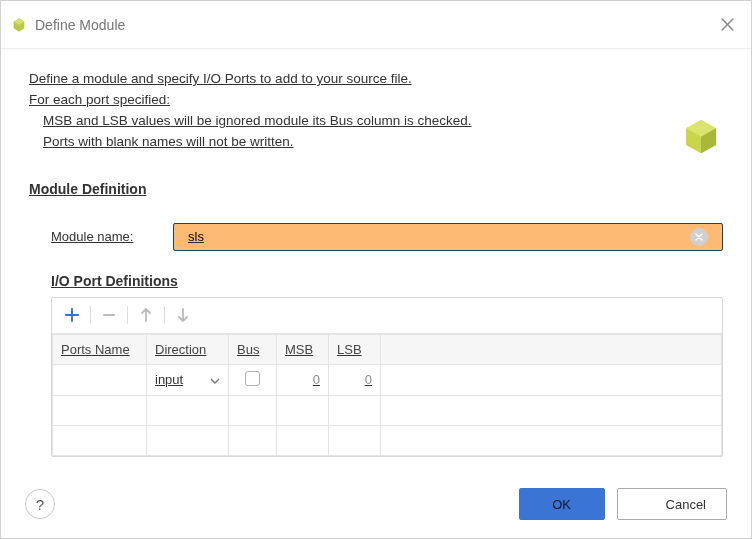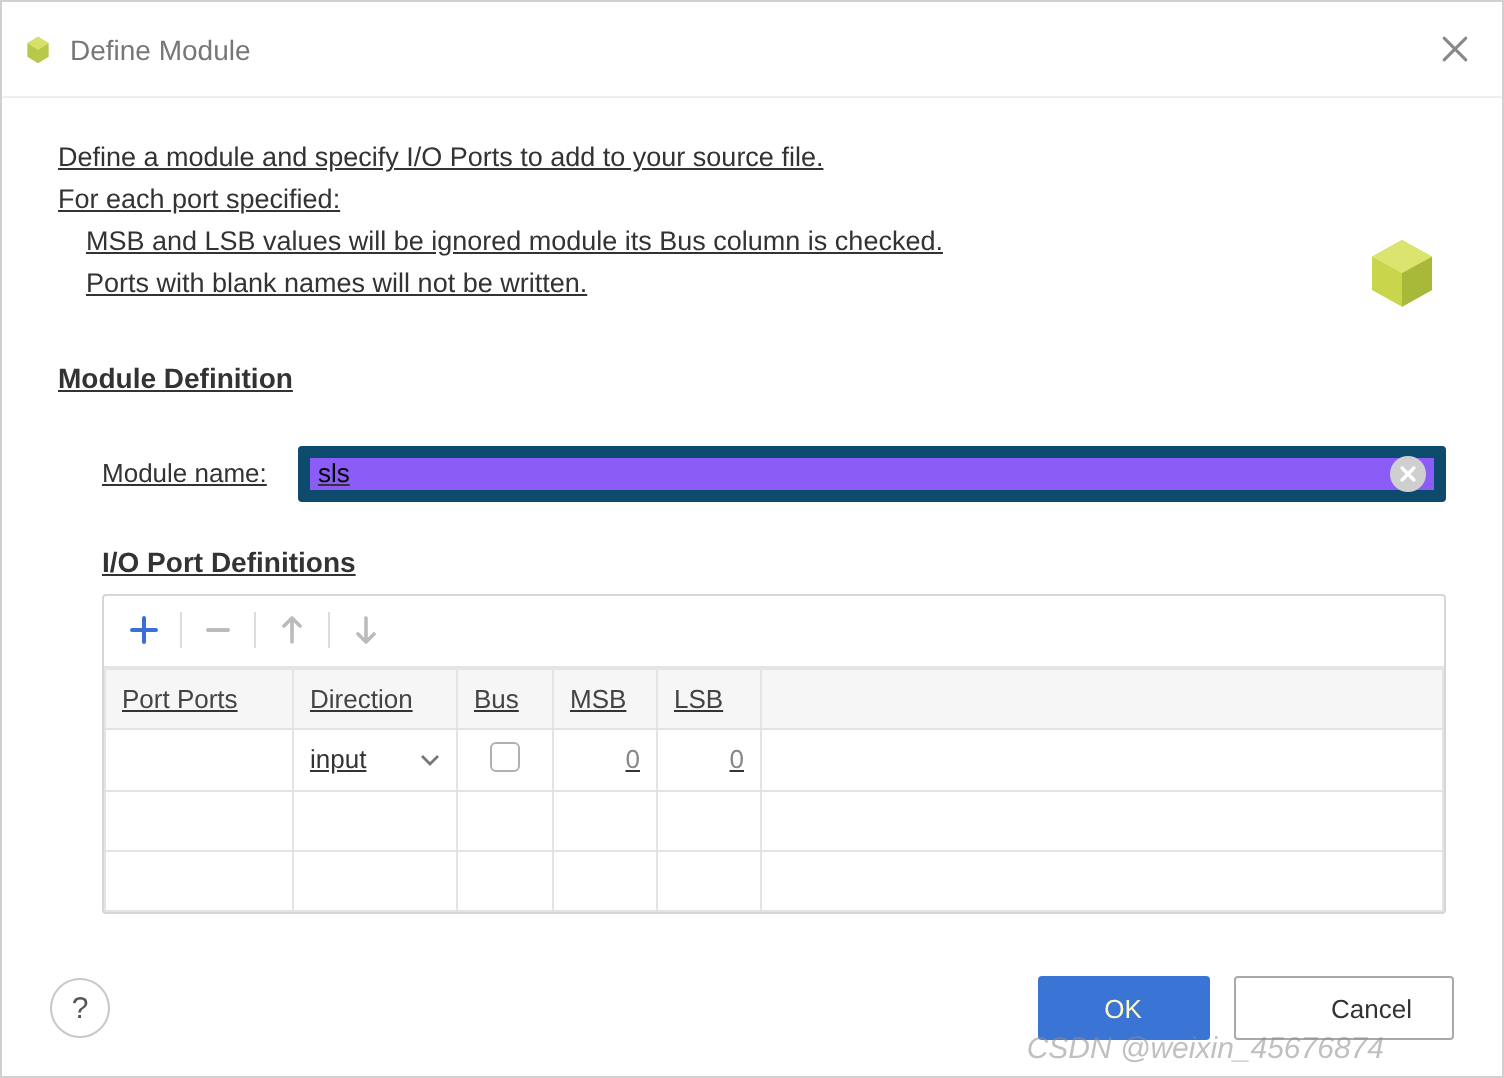--- a/index.html
+++ b/index.html
@@ -16,24 +16,24 @@
 .content { flex: 1; padding: 20px 28px 0 28px; position: relative; text-decoration: underline; }
 
 .desc { line-height: 1.55; font-size: 13.5px; color: #333; margin-bottom: 28px; }
 .desc .indent { padding-left: 14px; }
 
 .big-logo { position: absolute; right: 30px; top: 66px; width: 40px; height: 40px; }
 
 .section-title { font-weight: 600; font-size: 14px; margin-bottom: 26px; }
 .sub-section { padding-left: 22px; }
 
-.row { display: flex; align-items: center; margin-bottom: 22px; }
+.row { display: flex; align-items: center; margin-bottom: 22px; gap: 24px; }
 .row label { width: 98px; color: #333; }
 .row label .ul { text-decoration: underline; }
-.input-wrap { flex: 1; display: flex; align-items: center; border: 6px solid #0c4a6e; border-radius: 2px; height: 28px; padding: 0 4px; background: #8b5cf6; }
+.input-wrap { flex: 1; display: flex; align-items: center; border: 1px solid #0c4a6e; border-radius: 2px; height: 28px; padding: 0 14px; background: #fdba74; }
 .input-wrap input { flex: 1; border: none; outline: none; font-size: 13px; background: transparent; }
 .clear-btn { width: 18px; height: 18px; border-radius: 50%; background: #cfcfcf; color: #fff; display: flex; align-items: center; justify-content: center; font-size: 12px; cursor: pointer; }
 
 .io-title { font-weight: 600; font-size: 14px; margin-bottom: 8px; }
 
 .table-container { border: 1px solid #d6d6d6; border-radius: 2px; }
 .toolbar { display: flex; align-items: center; height: 36px; padding: 0 8px; gap: 2px; border-bottom: 1px solid #e4e4e4; }
 .tool-btn { width: 24px; height: 24px; display: flex; align-items: center; justify-content: center; font-size: 16px; color: #aaa; cursor: pointer; border-radius: 2px; }
 .tool-btn.active { color: #3a6fd8; }
 .tool-sep { width: 1px; height: 18px; background: #ddd; margin: 0 4px; }
@@ -44,21 +44,21 @@
 td.num { text-align: right; color: #888; }
 td .dir-cell { display: flex; align-items: center; justify-content: space-between; text-align: right; }
 td .chev { color: #888; font-size: 11px; }
 td.bus-cell { text-align: center; }
 .checkbox { display: inline-block; width: 15px; height: 15px; border: 1.5px solid #b0b0b0; border-radius: 3px; background: #fff; }
 
 .footer { display: flex; align-items: center; padding: 14px 24px 18px 24px; gap: 12px; }
 .help-btn { width: 30px; height: 30px; border: 1.5px solid #c8c8c8; border-radius: 50%; display: flex; align-items: center; justify-content: center; font-size: 15px; color: #555; cursor: pointer; }
 .footer .spacer { flex: 1; }
 .btn { min-width: 86px; height: 32px; padding: 0 20px; border-radius: 2px; font-size: 13px; cursor: pointer; display: flex; align-items: center; justify-content: center; }
-.btn-primary { background: #3a75d6; color: #fef9c3; border: 1px solid #3a75d6; }
+.btn-primary { background: #3a75d6; color: #0f172a; border: 1px solid #3a75d6; }
 .btn-default { background: #fff; color: #333; border: 1px solid #a9a9a9; padding-left: 48px; }
 
 .watermark { position: absolute; right: 60px; bottom: 6px; color: rgba(140,140,140,0.55); font-size: 15px; font-style: italic; pointer-events: none; }
 </style>
 </head>
 <body>
 
 <div class="dialog">
 
   <div class="titlebar">
@@ -142,21 +142,21 @@
           <colgroup>
             <col style="width:94px">
               <col style="width:82px">
               <col style="width:48px">
               <col style="width:52px">
               <col style="width:52px">
               <col>
           </colgroup>
           <thead>
             <tr>
-              <th>Port Ports</th>
+              <th>Ports Name</th>
               <th>Direction</th>
               <th>Bus</th>
               <th>MSB</th>
               <th>LSB</th>
               <th></th>
             </tr>
           </thead>
           <tbody>
             <tr>
               <td></td>
@@ -197,14 +197,13 @@
     </div>
   </div>
 
   <div class="footer">
     <span class="help-btn">?</span>
     <span class="spacer"></span>
     <span class="btn btn-primary">OK</span>
     <span class="btn btn-default">Cancel</span>
   </div>
 
-  <div class="watermark">CSDN @weixin_45676874</div>
 </div>
 
 </body></html>

